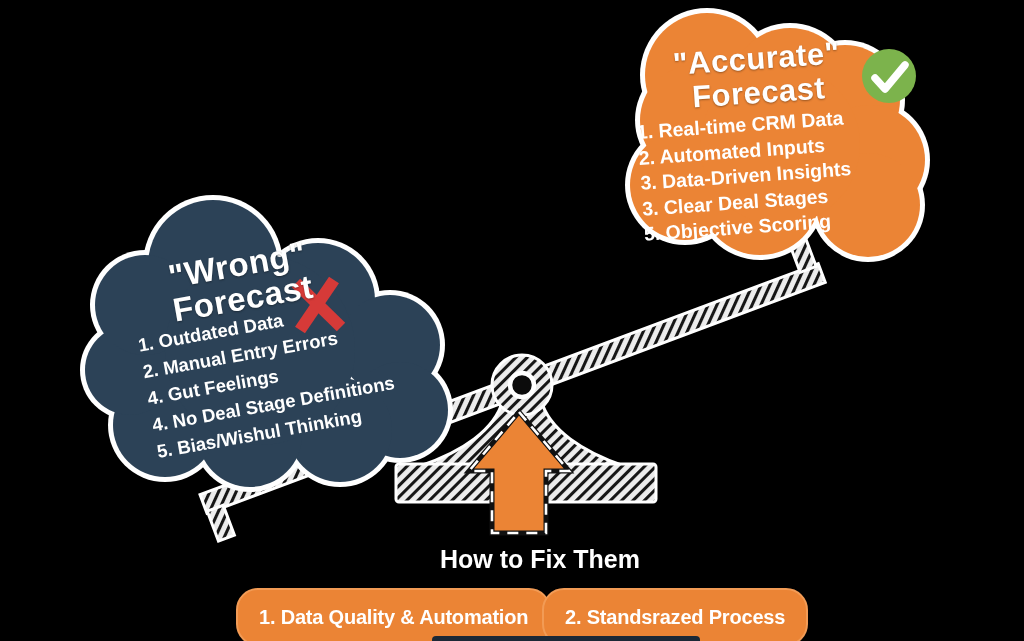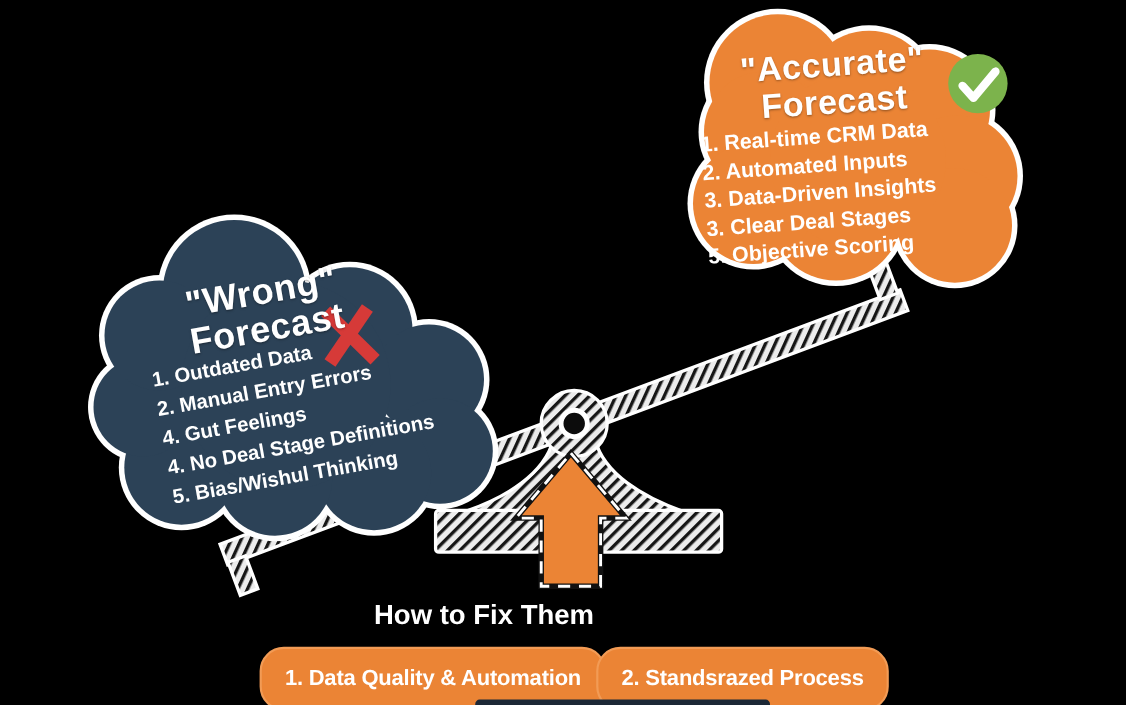--- a/index.html
+++ b/index.html
@@ -37,21 +37,21 @@
     font-size:18.5px;line-height:27px;
     transform:rotate(-10deg);transform-origin:0 0;
   }
   ul.cloud-list.right{
     left:636px;top:120px;
     font-size:19.5px;line-height:25.5px;
     transform:rotate(-4deg);transform-origin:0 0;
   }
 
   .footer-heading{
-    left:340px;top:545px;width:300px;text-align:left;
+    left:340px;top:545px;width:300px;text-align:right;
     font-size:25px;font-weight:bold;color:#fff;
     text-shadow:0 1px 3px rgba(0,0,0,.5);
   }
   .pill{
     position:absolute;z-index:2;top:588px;height:58px;
     display:inline-flex;align-items:center;justify-content:center;
     padding:0 21px;border-radius:22px;box-sizing:border-box;
     background:var(--orange,#EB8435);
     border:2px solid var(--orange_border,#F29B55);
     color:#fff;font-weight:bold;font-size:20px;white-space:nowrap;

